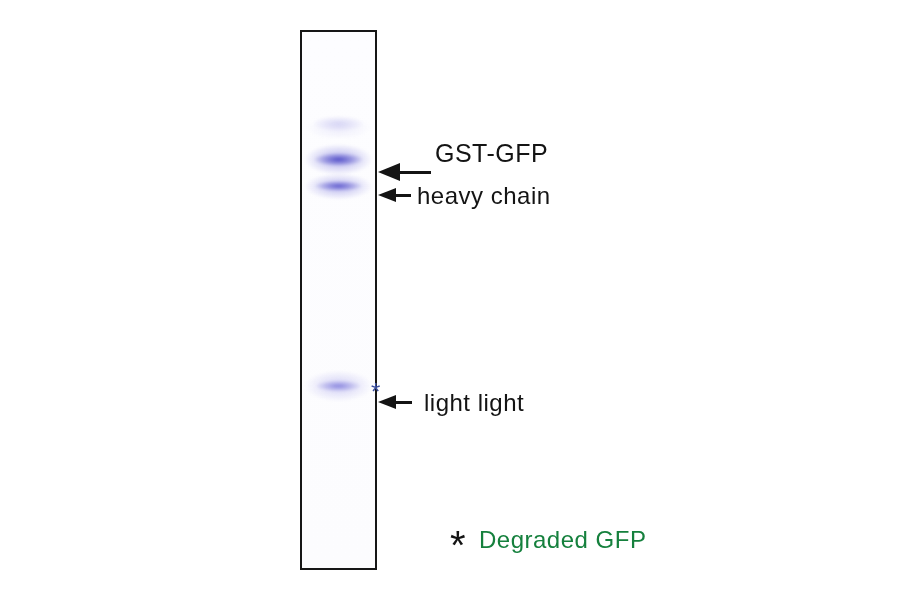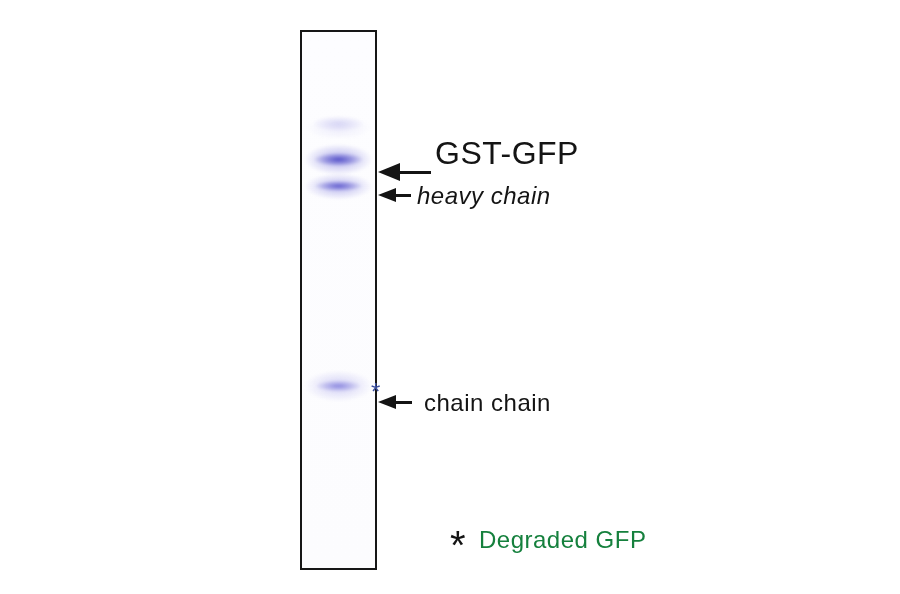--- a/index.html
+++ b/index.html
@@ -98,30 +98,29 @@
   .arrow-light .shaft { left: 394px; top: 401px; width: 18px; }
 
   
   .label {
     position: absolute;
     color: #141414;
     white-space: nowrap;
   }
   .label-gstgfp {
     left: 435px; top: 138px;
-    font-size: 32px;
+    font-size: 25px;
     line-height: 30px;
     letter-spacing: 0.5px;
   }
   .label-heavy {
     left: 417px; top: 184px;
     font-size: 24px;
     line-height: 24px;
     letter-spacing: 0.5px;
-    font-style: italic;
   }
   .label-lightchain {
     left: 424px; top: 391px;
     font-size: 24px;
     line-height: 24px;
     letter-spacing: 0.5px;
   }
 
   
   .band-asterisk {
@@ -170,18 +169,18 @@
     <div class="head"></div>
     <div class="shaft"></div>
   </div>
   <div class="arrow arrow-light">
     <div class="head"></div>
     <div class="shaft"></div>
   </div>
 
   <div class="label label-gstgfp">GST-GFP</div>
   <div class="label label-heavy">heavy chain</div>
-  <div class="label label-lightchain">chain chain</div>
+  <div class="label label-lightchain">light light</div>
 
   <span class="legend-asterisk">*</span>
   <div class="legend-text">Degraded GFP</div>
 
 </div>
 
 </body></html>

